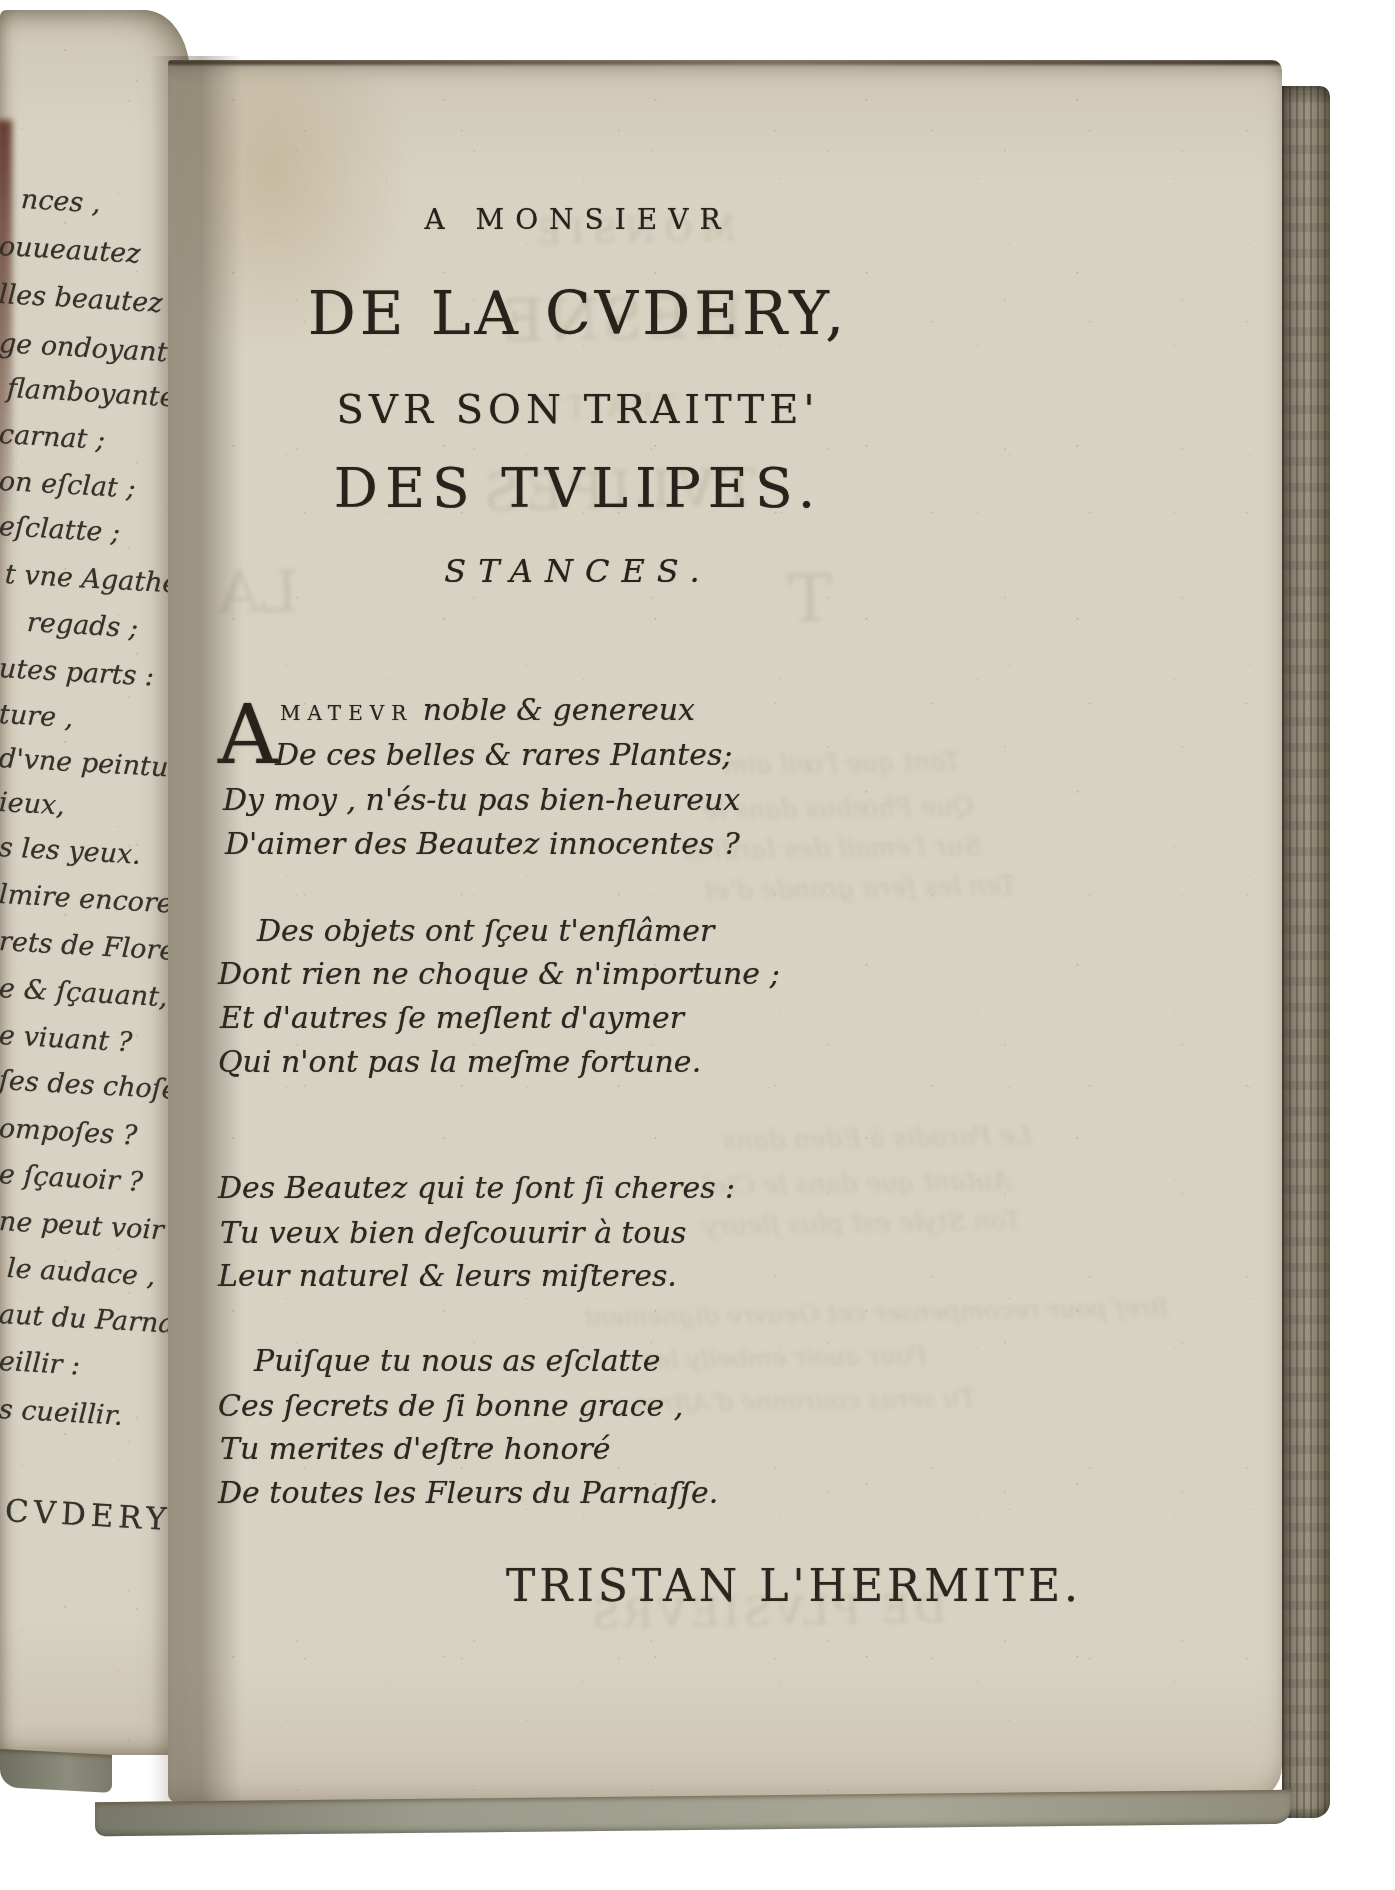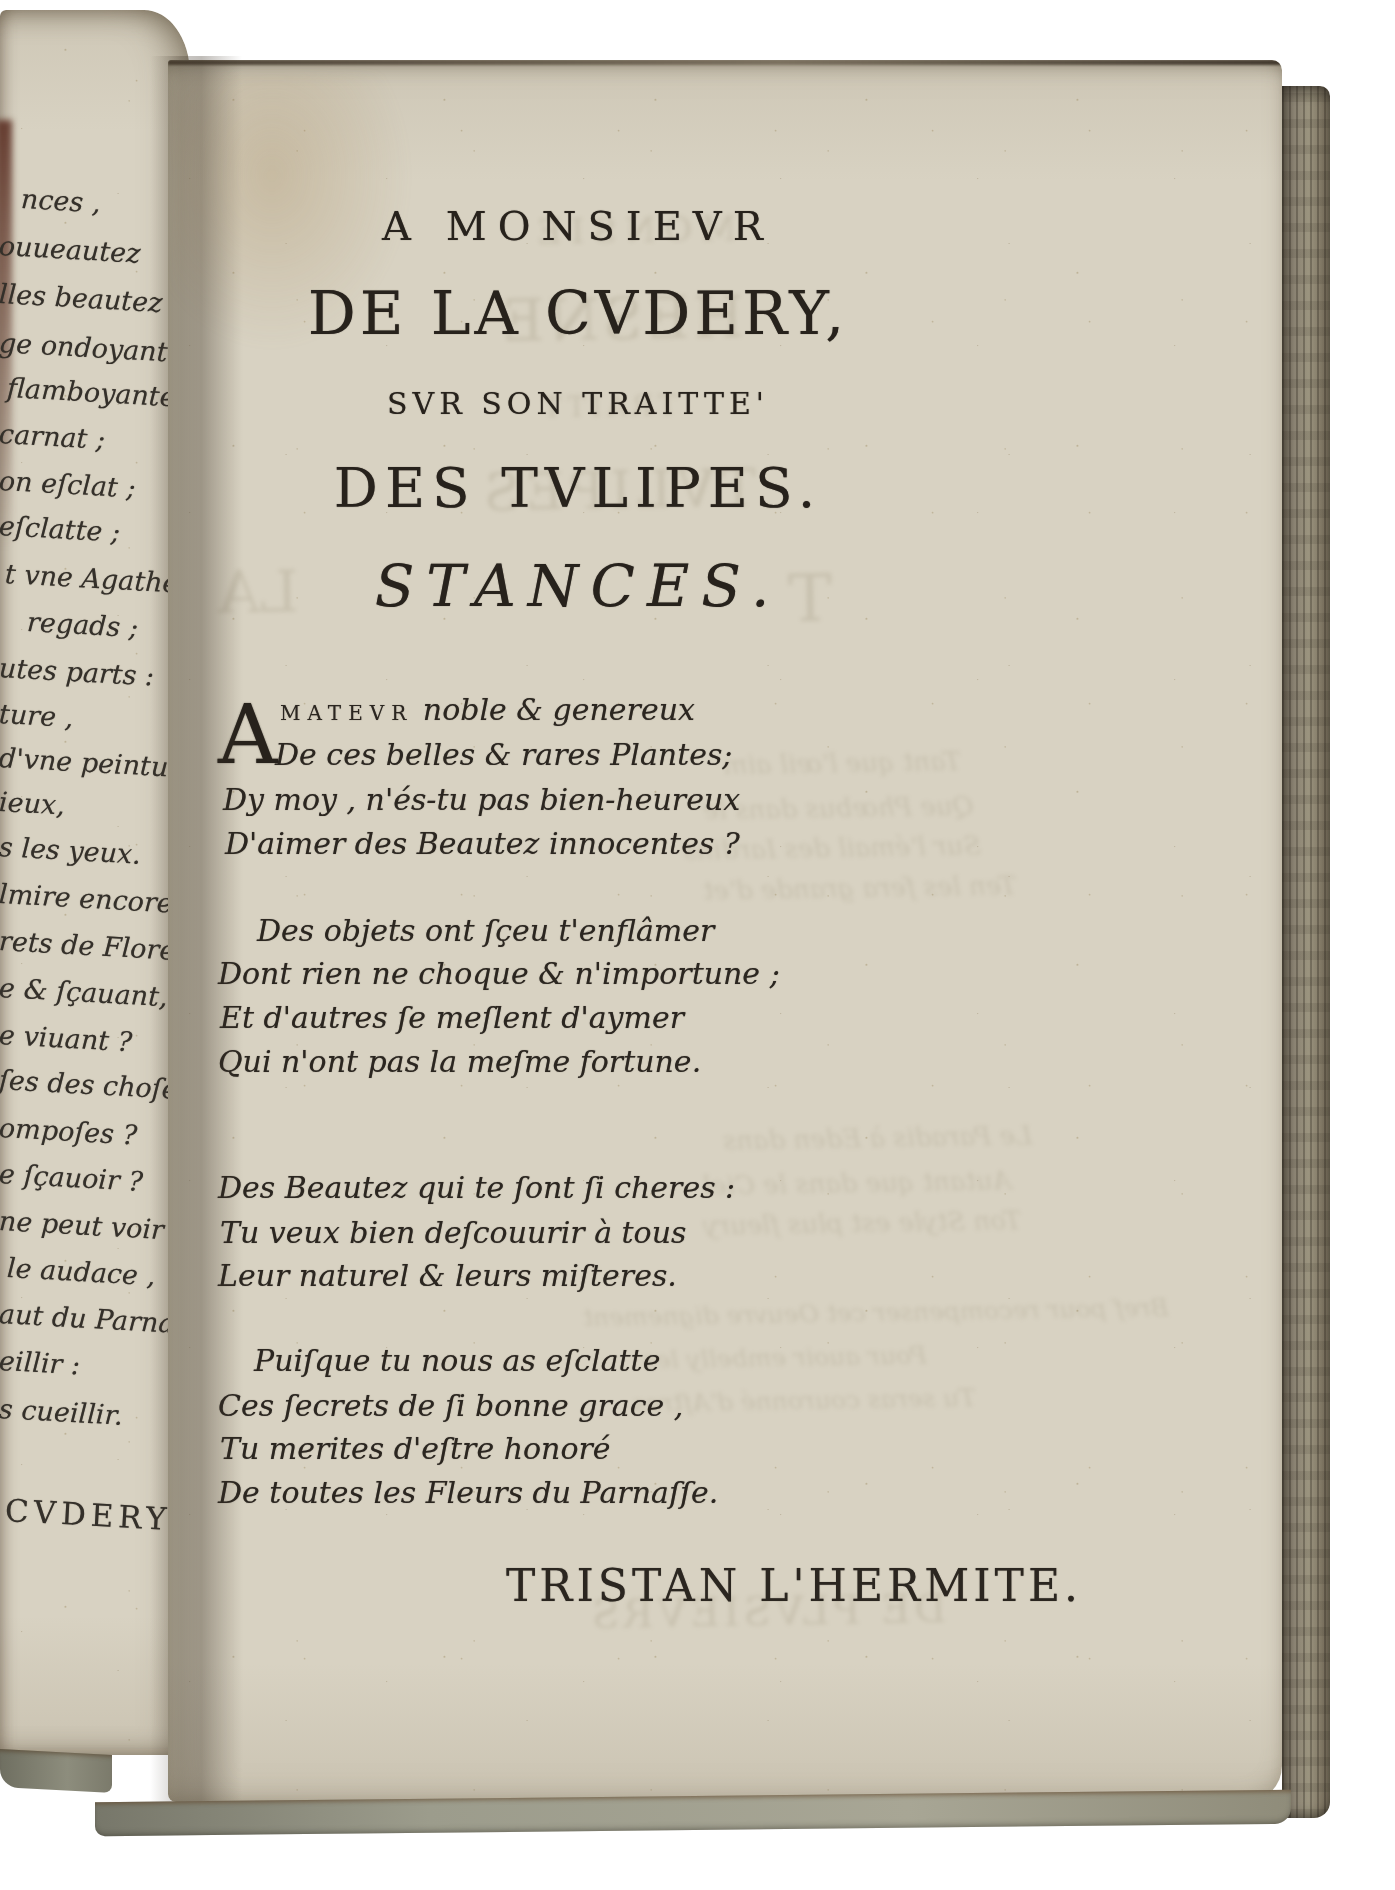--- a/index.html
+++ b/index.html
@@ -64,25 +64,25 @@
 
   
   .frag{position:absolute;white-space:nowrap;font-style:italic;font-size:27px;color:#34302a;
     transform:rotate(3.2deg);transform-origin:left top;
     text-shadow:0 0 1px rgba(52,46,38,.55);}
   .frag.caps{font-style:normal;font-size:31px;letter-spacing:5px;}
 
   
   .hline{position:absolute;left:20px;width:780px;text-align:center;white-space:nowrap;
     color:#27221c;text-shadow:0 0 1px rgba(40,34,26,.6);}
-  .h1{top:143px;font-size:40px;letter-spacing:11px;}
+  .h1{top:143px;font-size:28px;letter-spacing:11px;}
   .h2{top:218px;font-size:60px;letter-spacing:4px;}
-  .h3{top:326px;font-size:30px;letter-spacing:5px;}
+  .h3{top:326px;font-size:40px;letter-spacing:5px;}
   .h4{top:396px;font-size:55px;letter-spacing:7px;}
-  .h5{top:492px;font-size:58px;letter-spacing:12px;font-style:italic;}
+  .h5{top:492px;font-size:32px;letter-spacing:12px;font-style:italic;}
 
   .pline{position:absolute;white-space:nowrap;font-style:italic;font-size:30px;color:#2b2620;
     text-shadow:0 0 1px rgba(43,38,32,.55);}
   .smallcaps{font-style:normal;letter-spacing:7px;font-size:20px;}
   .drop-cap{position:absolute;left:50px;top:640px;font-style:normal;font-size:82px;line-height:.85;
     color:#27221c;text-shadow:0 0 1.5px rgba(40,34,26,.7);}
 
   .signature{position:absolute;left:338px;top:1500px;white-space:nowrap;
     font-size:44px;letter-spacing:4px;color:#2b2620;text-shadow:0 0 1px rgba(43,38,32,.6);}
 

